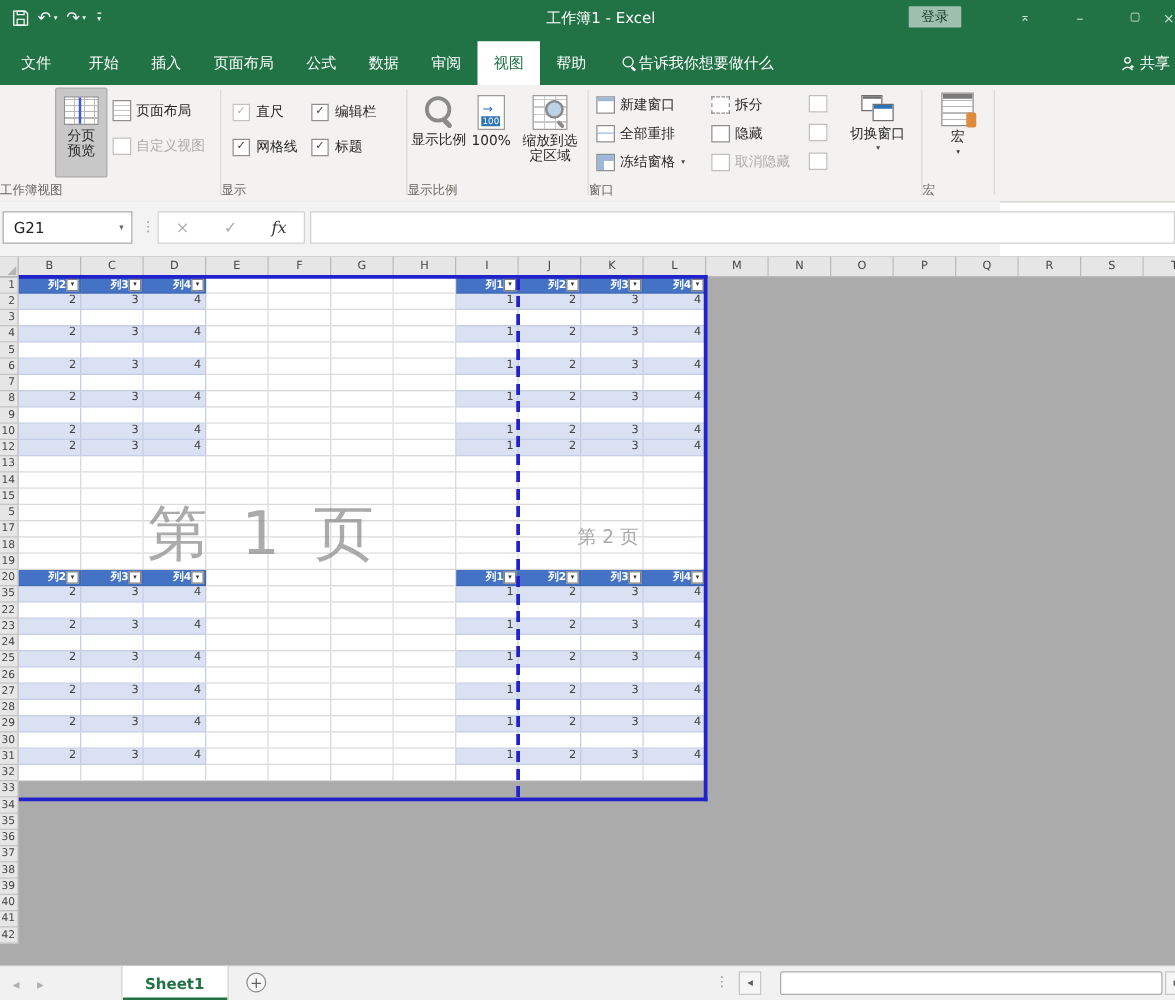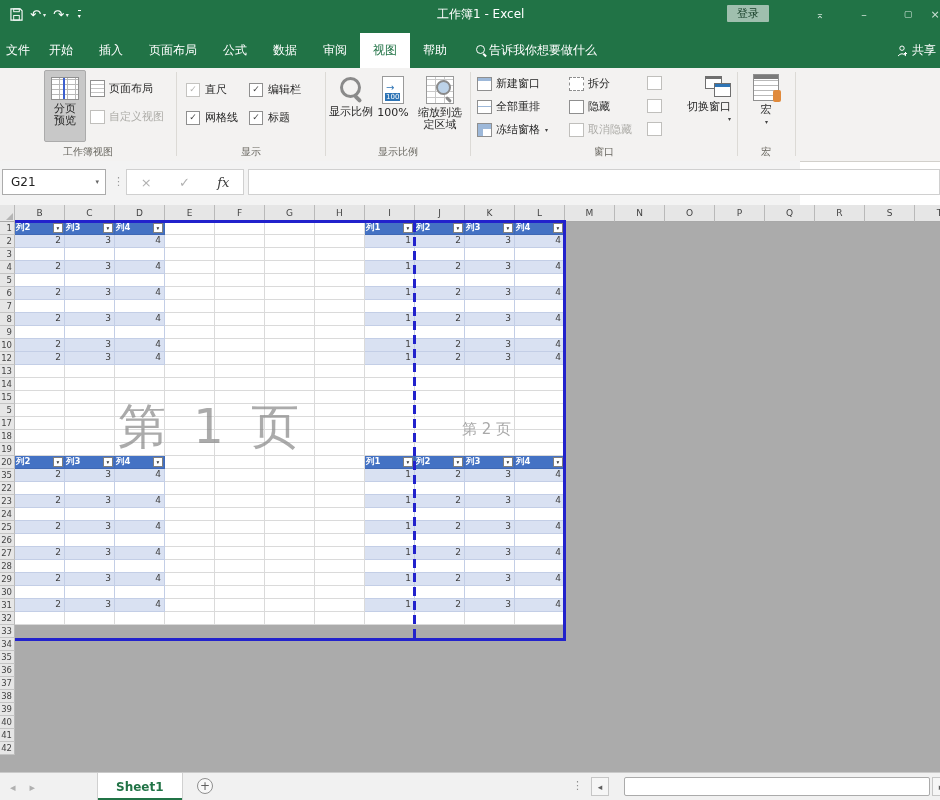--- a/index.html
+++ b/index.html
@@ -19,33 +19,33 @@
           font-size:11px;display:flex;align-items:center;border-radius:1px;}
   .winctrls{position:absolute;right:0;top:0;height:28px;display:flex;align-items:center;}
   .wc{width:44px;text-align:center;color:#cfe3d8;font-size:11px;}
   .wc.ribopt{font-size:10px;}
   .wc.box{font-size:9px;}
   .wc.close{width:10px;overflow:hidden;}
 
   
   .tabrow{position:absolute;left:0;top:28px;width:940px;height:40px;background:#217346;display:flex;align-items:flex-end;}
   .rtab{height:35px;display:flex;align-items:center;padding:0 13px;color:#fff;font-size:12px;}
-  .rtab.first{padding:0 6px;}
+  .rtab.first{padding:0 17px;}
   .rtab.active{background:#fff;color:#217346;}
   .tsearch{height:35px;display:flex;align-items:center;margin-left:16px;color:#fff;font-size:12px;gap:2px;}
   .mag{position:relative;width:11px;height:11px;display:inline-block;}
   .mag::before{content:"";position:absolute;left:0;top:0;width:7px;height:7px;border:1.4px solid #fff;border-radius:50%;}
   .mag::after{content:"";position:absolute;left:8px;top:8px;width:4px;height:1.6px;background:#fff;transform:rotate(45deg);transform-origin:0 0;}
   .tshare{position:absolute;right:2px;bottom:0;height:35px;display:flex;align-items:center;color:#fff;font-size:12px;gap:4px;padding-right:2px;}
   .person{width:11px;height:12px;}
 
   
   .ribbon{position:absolute;left:0;top:68px;width:940px;height:93px;background:#f3f2f1;border-bottom:1px solid #d2d0cb;}
   .rgroup{position:absolute;top:0;height:92px;}
-  .glabel{position:absolute;bottom:1px;left:0;right:0;text-align:center;font-size:10px;color:#68665f;}
+  .glabel{position:absolute;bottom:1px;left:0;right:0;text-align:left;font-size:10px;color:#68665f;}
   .gdiv{position:absolute;top:4px;width:1px;height:84px;background:#dcdad6;}
   .bigbtn{position:absolute;display:flex;flex-direction:column;align-items:center;text-align:center;
           font-size:11px;color:#262626;line-height:12px;}
   .bigbtn .bico{margin-bottom:3px;}
   .bigbtn.sel{background:#c8c8c8;border:1px solid #ababab;border-radius:2px;}
   .sbtn{position:absolute;display:flex;align-items:center;gap:4px;font-size:11px;color:#262626;white-space:nowrap;}
   .sbtn.dis,.dis{color:#adaca8;}
   .ddv{font-size:6px;color:#444;margin-left:1px;}
   
   .i-grid{width:26px;height:21px;border:1px solid #909090;background:#fff;
@@ -100,21 +100,21 @@
   .corner{flex:0 0 15px;background:#e6e6e6;border-right:1px solid #b9b9b9;border-bottom:1px solid #a8a8a8;box-sizing:border-box;position:relative;}
   .corner .tri{position:absolute;right:1px;bottom:1px;width:0;height:0;border-left:7px solid transparent;border-bottom:7px solid #b4b4b4;}
   .ch{flex:0 0 50px;background:#e6e6e6;border-right:1px solid #b9b9b9;border-bottom:1px solid #a8a8a8;box-sizing:border-box;
       font-size:9px;color:#444;display:flex;align-items:center;justify-content:center;}
   .rh{flex:0 0 15px;background:#e6e6e6;border-right:1px solid #b9b9b9;border-bottom:1px solid #c4c4c4;box-sizing:border-box;
       font-size:8.5px;color:#444;display:flex;align-items:center;justify-content:flex-end;padding-right:2px;}
   .cell{flex:0 0 50px;height:13px;background:#fff;border-right:1px solid #dadada;border-bottom:1px solid #dadada;
         box-sizing:border-box;font-size:9px;color:#3f3f3f;overflow:hidden;}
   .cell.out{background:#ababab;border-color:#ababab;}
   .cell.th{background:#4472c4;color:#fff;font-weight:bold;font-size:8.5px;display:flex;align-items:center;
-           justify-content:space-between;padding:0 1px;border-color:#3f68b4;}
+           justify-content:flex-end;padding:0 1px;border-color:#3f68b4;}
   .flt{width:10px;height:10px;background:#fff;border:1px solid #7f7f7f;color:#333;font-size:5.5px;line-height:9px;
        text-align:center;font-weight:normal;flex:0 0 10px;box-sizing:border-box;}
   .cell.band{background:#d9e1f2;text-align:right;padding-right:3px;line-height:11px;border-color:#c3cee6;}
   .cell.tband{border-color:#c3cee6;}
   .ov{position:absolute;background:#2222cc;}
   .ov.dashed{background:repeating-linear-gradient(180deg,#2222cc 0 9px,transparent 9px 14px);}
   .wm1{position:absolute;left:118px;top:190px;font-size:48px;color:#8f8f8f;opacity:.75;letter-spacing:6px;white-space:nowrap;}
   .wm2{position:absolute;left:462px;top:215px;font-size:15px;color:#a9a9a9;white-space:nowrap;}
 
   
@@ -283,21 +283,21 @@
       </div>
       <div class="sbtn dis" style="left:176px;top:8px;">
         <span class="ico12 dis"></span>
       </div>
       <div class="sbtn dis" style="left:176px;top:31px;">
         <span class="ico12 dis"></span>
       </div>
       <div class="sbtn dis" style="left:176px;top:54px;">
         <span class="ico12 dis"></span>
       </div>
-      <div class="bigbtn" style="left:202px;top:4px;width:58px;height:68px;align-items:flex-end;">
+      <div class="bigbtn" style="left:202px;top:4px;width:58px;height:68px;">
         <span class="bico i-switch" style="margin-top:4px;"></span>
         <span>切换窗口</span>
         <span class="ddv">▾</span>
       </div>
       <div class="glabel">窗口</div>
     </div>
     <div class="gdiv" style="left:737px;"></div>
 
     <div class="rgroup" style="left:738px;width:56px;">
       <div class="bigbtn" style="left:8px;top:2px;width:40px;height:70px;">

